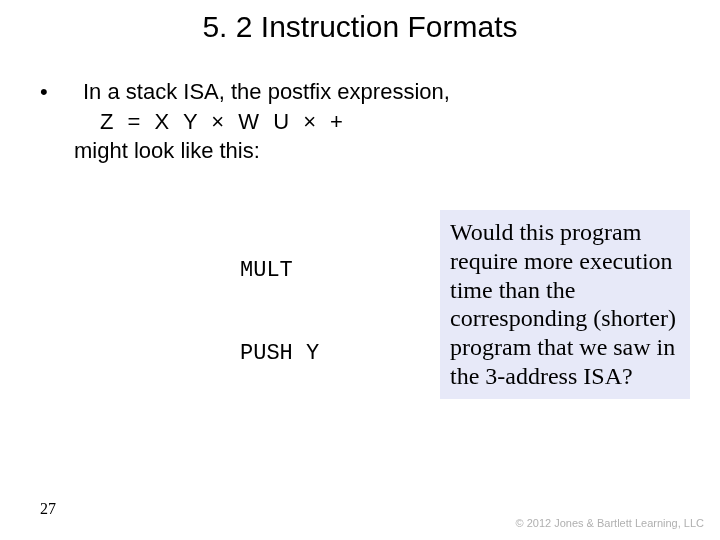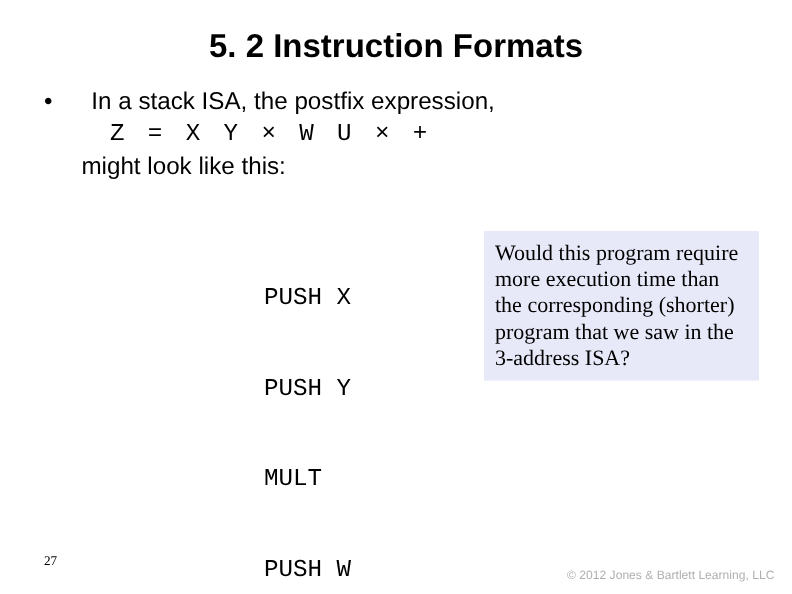--- a/index.html
+++ b/index.html
@@ -19,22 +19,21 @@
     position: relative;
     box-sizing: border-box;
   }
   .title {
     position: absolute;
     top: 10px;
     left: 0;
     width: 100%;
     text-align: center;
     font-size: 30px;
-    font-weight: bold;
-    margin-top: 16px;
+    font-weight: normal;
   }
   .body {
     position: absolute;
     top: 78px;
     left: 40px;
     right: 40px;
     font-size: 22px;
     line-height: 1.25;
   }
   .bullet {
@@ -46,21 +45,21 @@
     text-align: left;
     font-size: 22px;
   }
   .bt {
     flex: 1;
     margin-left: 21px;
   }
   .expr {
     margin-left: 60px;
     margin-top: 2px;
-    font-family: Liberation Mono, monospace;
+    font-family: Liberation Sans, sans-serif;
     font-size: 22px;
     letter-spacing: 1px;
     word-spacing: 6px;
   }
   .after {
     margin-left: 34px;
     margin-top: 2px;
     font-size: 22px;
   }
   .codeblock {
@@ -73,30 +72,30 @@
     white-space: pre;
   }
   .note {
     position: absolute;
     top: 210px;
     left: 440px;
     width: 250px;
     background: #e7e9f8;
     padding: 8px 10px;
     font-family: "Times New Roman", Times, serif;
-    font-size: 20px;
+    font-size: 24px;
     line-height: 1.2;
     box-sizing: border-box;
   }
   .pagenum {
     position: absolute;
     bottom: 22px;
     left: 40px;
     font-family: "Times New Roman", Times, serif;
-    font-size: 12px;
+    font-size: 16px;
   }
   .copyright {
     position: absolute;
     bottom: 10px;
     right: 16px;
     text-align: left;
     font-size: 10px;
     color: #8a8a8a;
     line-height: 1.2;
   }
@@ -115,24 +114,22 @@
   <div class="body">
     <div class="bullet">
       <div class="dot">•</div>
       <div class="bt">In a stack ISA, the postfix expression,</div>
     </div>
     <div class="expr">Z = X Y × W U × +</div>
     <div class="after">might look like this:</div>
   </div>
 
   <div class="codeblock">
-    <div>PUSH X</div>
+    <div>MULT</div>
     <div>PUSH Y</div>
-    <div>MULT</div>
-    <div>PUSH W</div>
     
     
     
     
   </div>
 
   <div class="note">Would this program require more execution time than the corresponding (shorter) program that we saw in the 3-address ISA?</div>
 
   <div class="pagenum">27</div>
 

